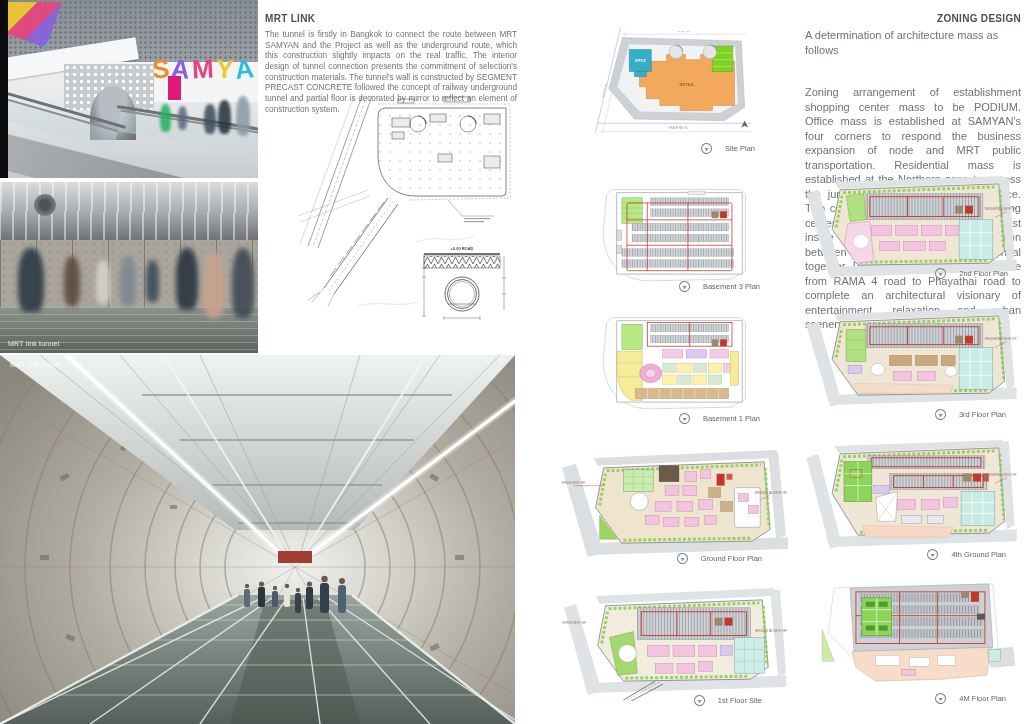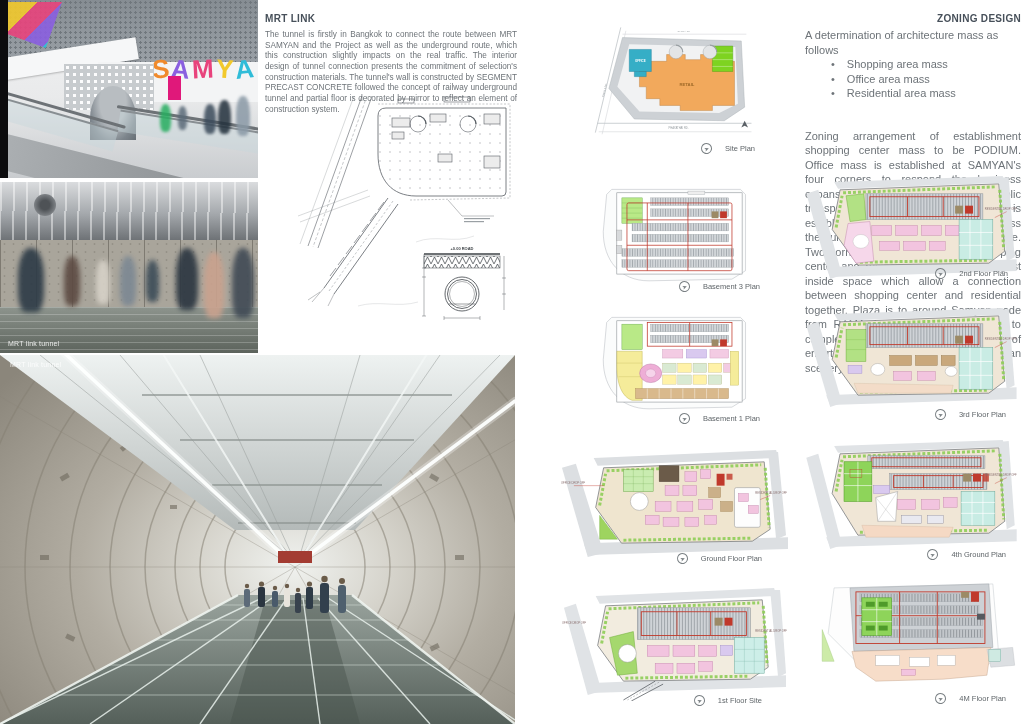--- a/index.html
+++ b/index.html
@@ -330,25 +330,20 @@
         <line x1="204" y1="182" x2="208" y2="182" stroke-width=".4"></line>
         <line x1="204" y1="198" x2="208" y2="198" stroke-width=".4"></line>
       </g>
       <text x="164" y="154" font-size="4" font-weight="bold" fill="#3e4347" text-anchor="middle">+0.00 ROAD</text>
     </svg>
   </div>
 
   <div class="abs zoning-title" style="left:805px;top:13px;width:216px;">ZONING DESIGN</div>
   <div class="abs" style="left:805px;top:28px;width:216px;">
     <div class="zoning-text">A determination of architecture mass as follows</div>
-    <ul class="zoning-bullets zoning-text">
-      <li>Shopping area mass</li>
-      <li>Office area mass</li>
-      <li>Residential area mass</li>
-    </ul>
     <div class="zoning-text zoning-body">Zoning arrangement of establishment shopping center mass to be PODIUM. Office mass is established at SAMYAN's four corners to respond the business expansion of node and MRT public transportation. Residential mass is established at the Northern zone to access the junction of business and commerce. Two corners are established with shopping center and residential in order the largest inside space which allow a connection between shopping center and residential together. Plaza is to around Samyan node from RAMA 4 road to Phayathai road to complete an architectural visionary of entertainment, relaxation and urban scenery.</div>
   </div>
 
   <div class="plan" style="left:585px;top:24px;width:172px;height:132px;">
     <svg width="170" height="112" viewBox="0 0 200 132">
       <g stroke-linejoin="round">
         <line x1="12" y1="128" x2="42" y2="4" stroke="#c3c7cb" stroke-width="1"></line>
         <line x1="20" y1="130" x2="48" y2="8" stroke="#d4d7da" stroke-width=".7"></line>
         <line x1="14" y1="117" x2="196" y2="117" stroke="#c3c7cb" stroke-width="1"></line>
         <line x1="16" y1="127" x2="196" y2="127" stroke="#d4d7da" stroke-width=".7"></line>

